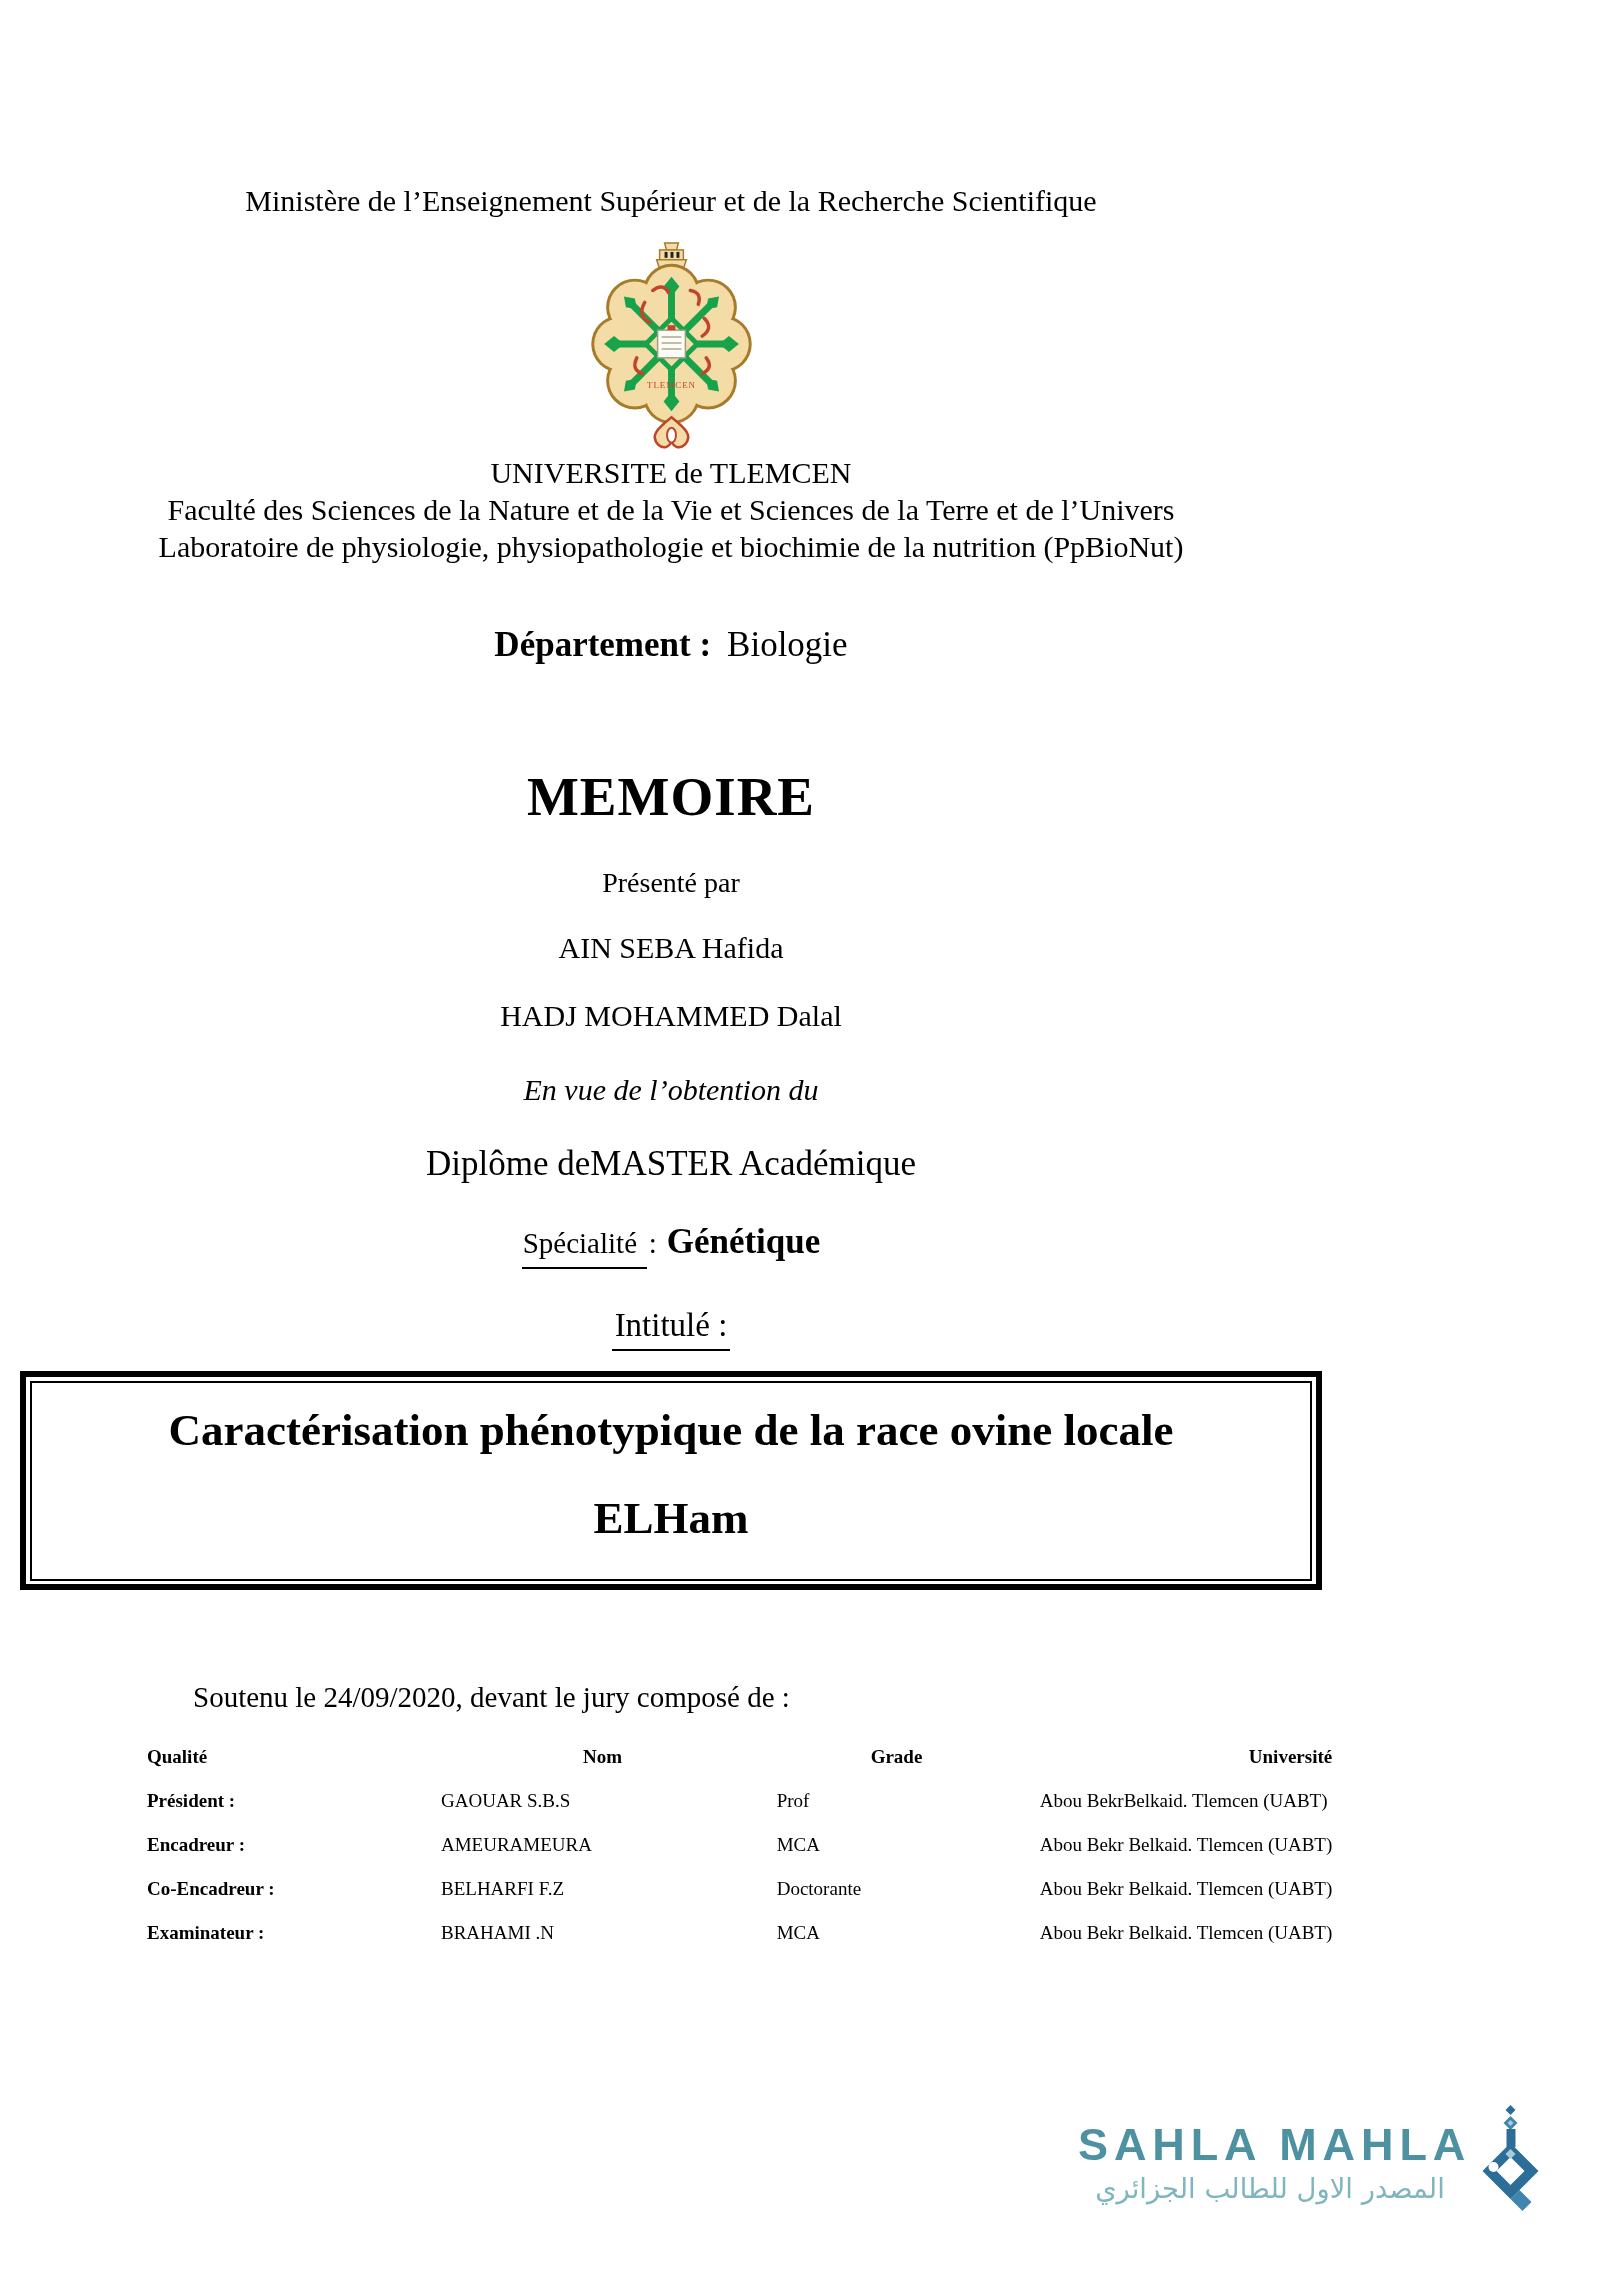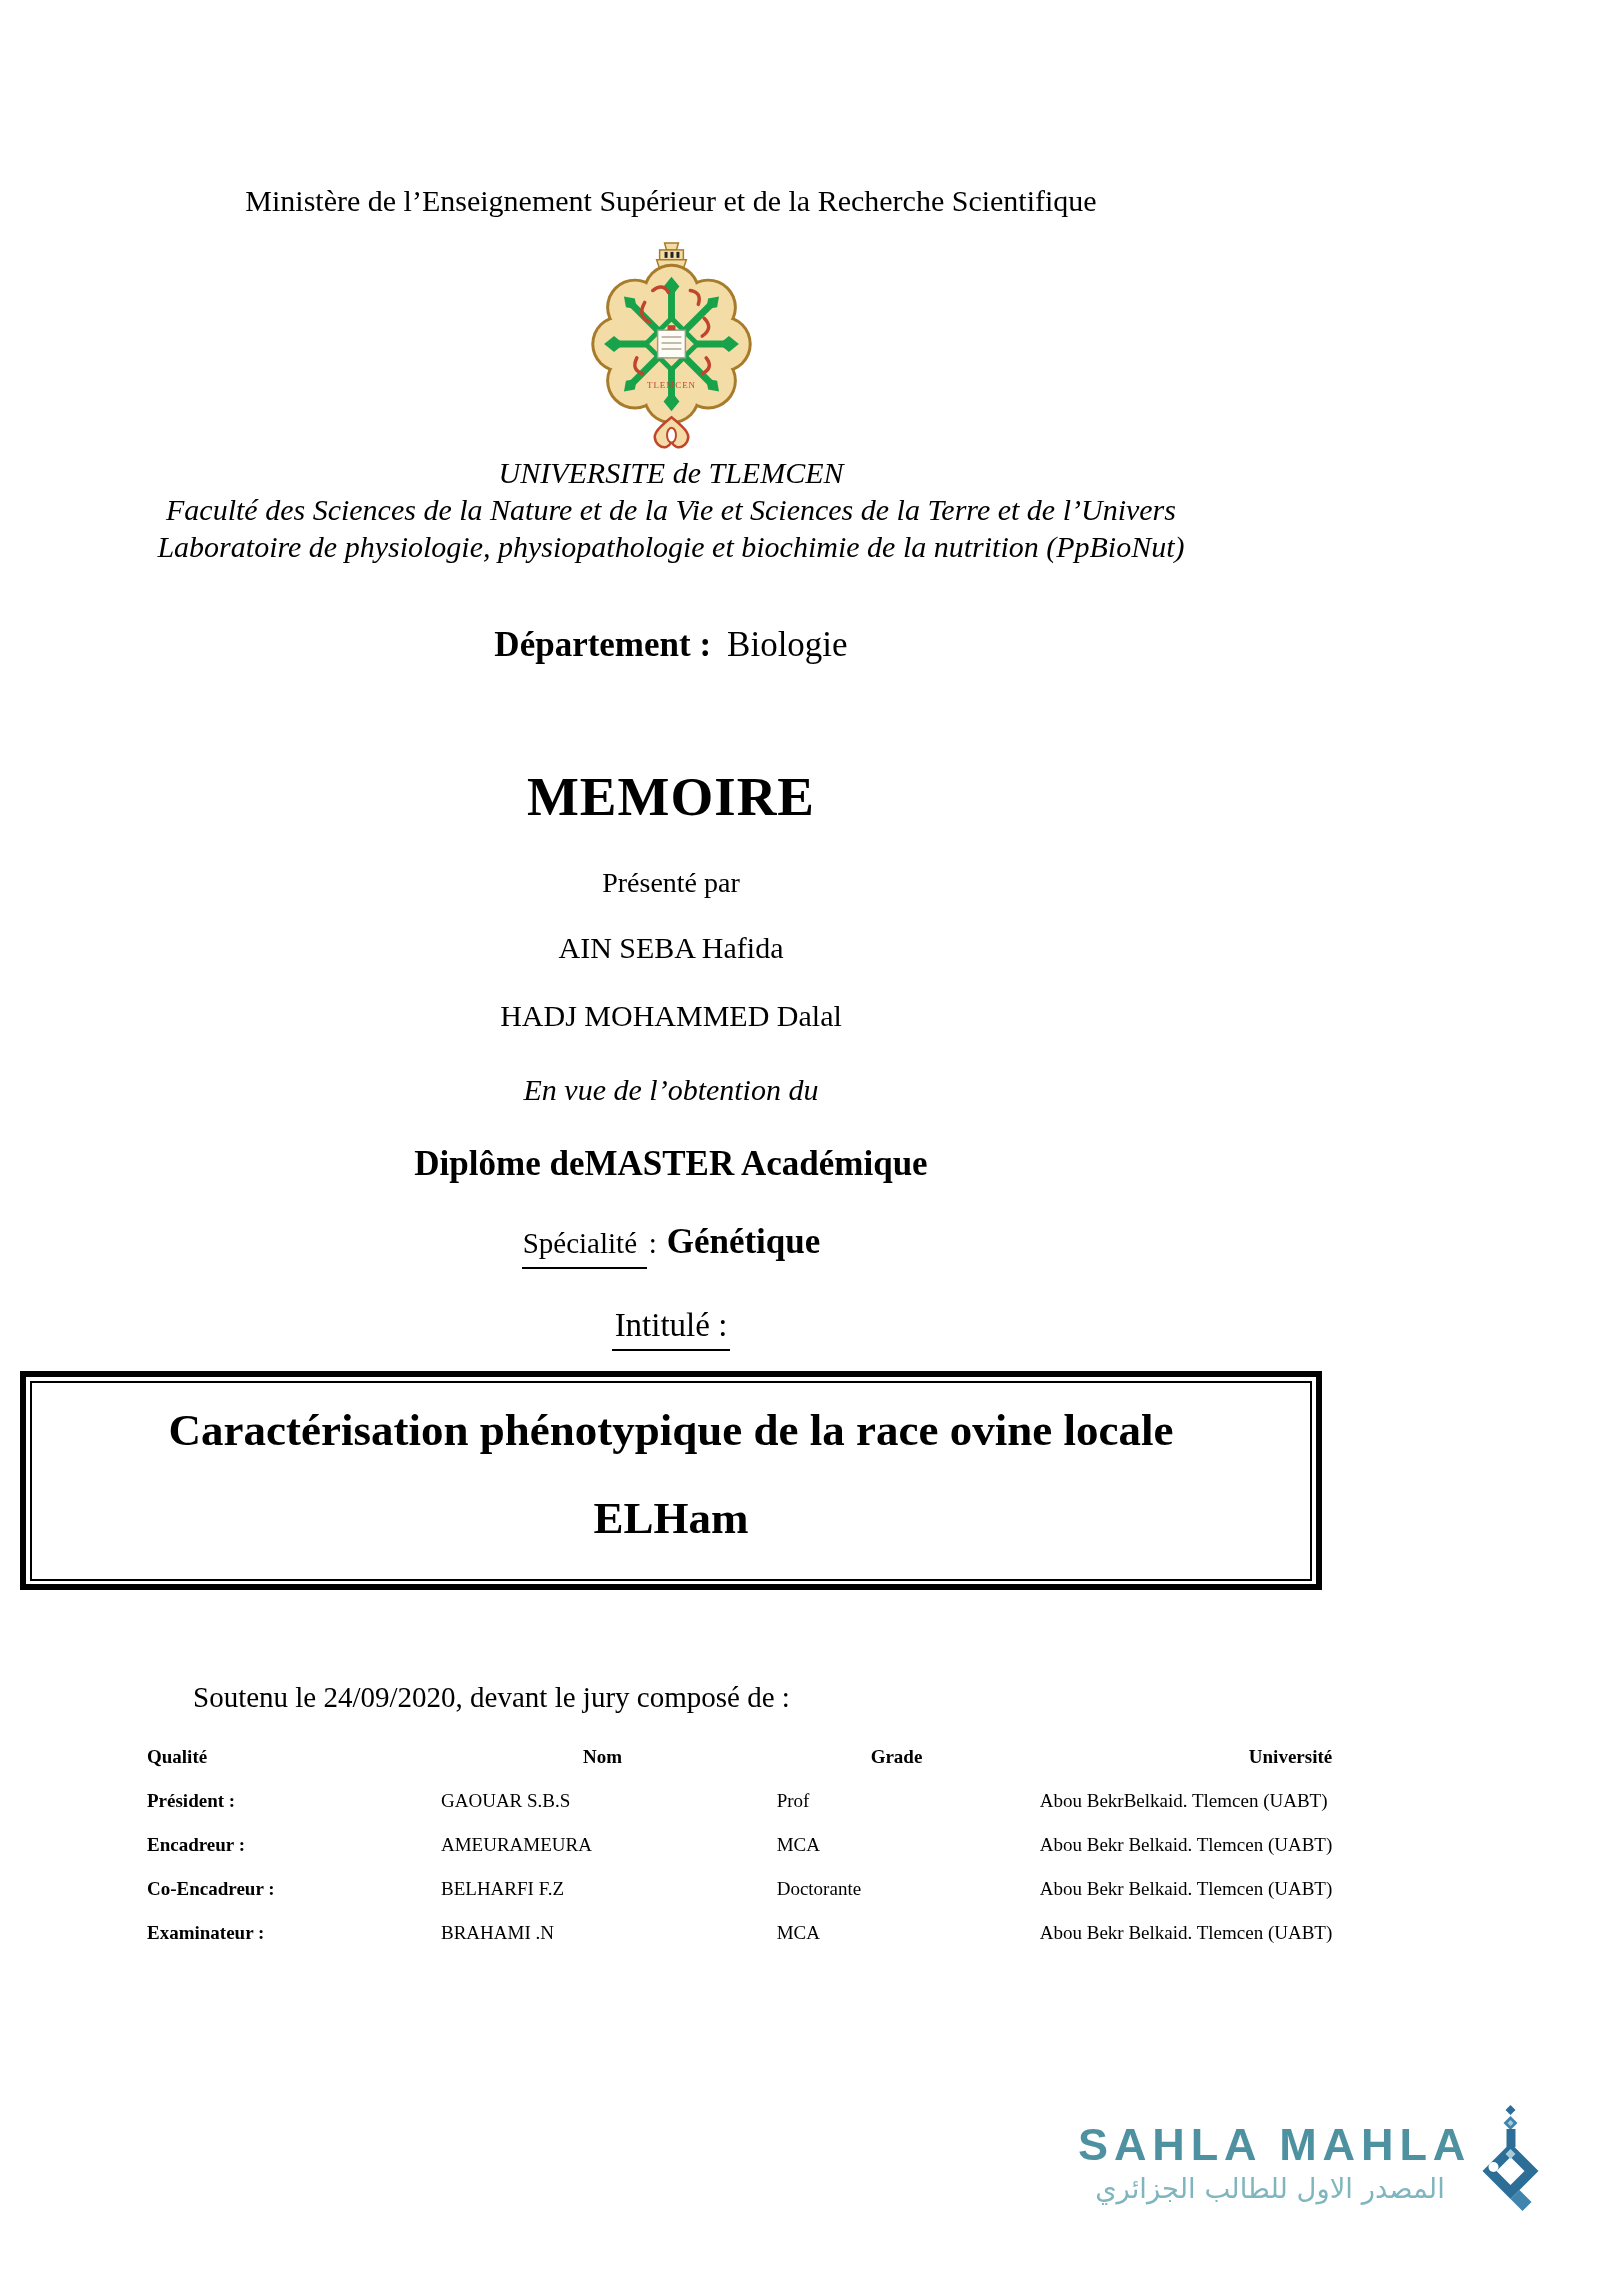--- a/index.html
+++ b/index.html
@@ -5,31 +5,31 @@
   html,body{margin:0;padding:0;}
   body{
     width:1621px;height:2293px;background:#ffffff;color:#000;
     font-family:"Liberation Serif","DejaVu Serif",serif;
     position:relative;overflow:hidden;
   }
   .page{width:1342px;height:2293px;position:relative;padding-top:182px;box-sizing:border-box;}
   .c{text-align:center;}
   .ministry{font-size:30px;line-height:37px;}
   .emblem{display:block;margin:21.6px auto 0;}
-  .univ,.faculty,.lab{font-size:30px;line-height:37px;font-style:italic;}
+  .univ,.faculty,.lab{font-size:30px;line-height:37px;}
   .univ{margin-top:5.9px;}
   .dept{margin-top:57px;font-size:35px;line-height:45px;}
   .dept .lbl{font-weight:bold;}
   .dept .val{margin-left:16px;text-align:right;}
   .memoire{margin-top:98px;font-size:55px;line-height:63px;font-weight:bold;letter-spacing:1px;}
   .presented{margin-top:37px;font-size:28px;line-height:35px;}
   .author1{margin-top:29px;font-size:30px;line-height:37px;}
   .author2{margin-top:31px;font-size:30px;line-height:37px;}
   .purpose{margin-top:37px;font-size:30px;line-height:37px;font-style:italic;}
-  .diploma{margin-top:33px;font-size:35px;line-height:45px;font-weight:bold;}
+  .diploma{margin-top:33px;font-size:35px;line-height:45px;font-weight:normal;}
   .spec{margin-top:33px;font-size:29px;line-height:45px;}
   .spec .lbl{display:inline-block;border-bottom:2px solid #000;padding:0 9.8px 1px 1px;}
   .spec .colon{margin:0 9.8px 0 2px;}
   .spec .val{font-weight:bold;font-size:35px;}
   .intitule{margin-top:35px;font-size:33px;line-height:43px;}
   .intitule .lbl{display:inline-block;border-bottom:2px solid #000;padding:0 2.9px 2px;}
   .title-box{width:1290px;margin:19.6px auto 0;border:6.9px solid #000;box-sizing:content-box;}
   .title-box-inner{border:2px solid #000;margin:3.9px;padding:19.6px 23.5px 33px;text-align:center;}
   .title-line{font-size:45px;line-height:55px;font-weight:bold;}
   .title-line.l2{margin-top:33px;}

